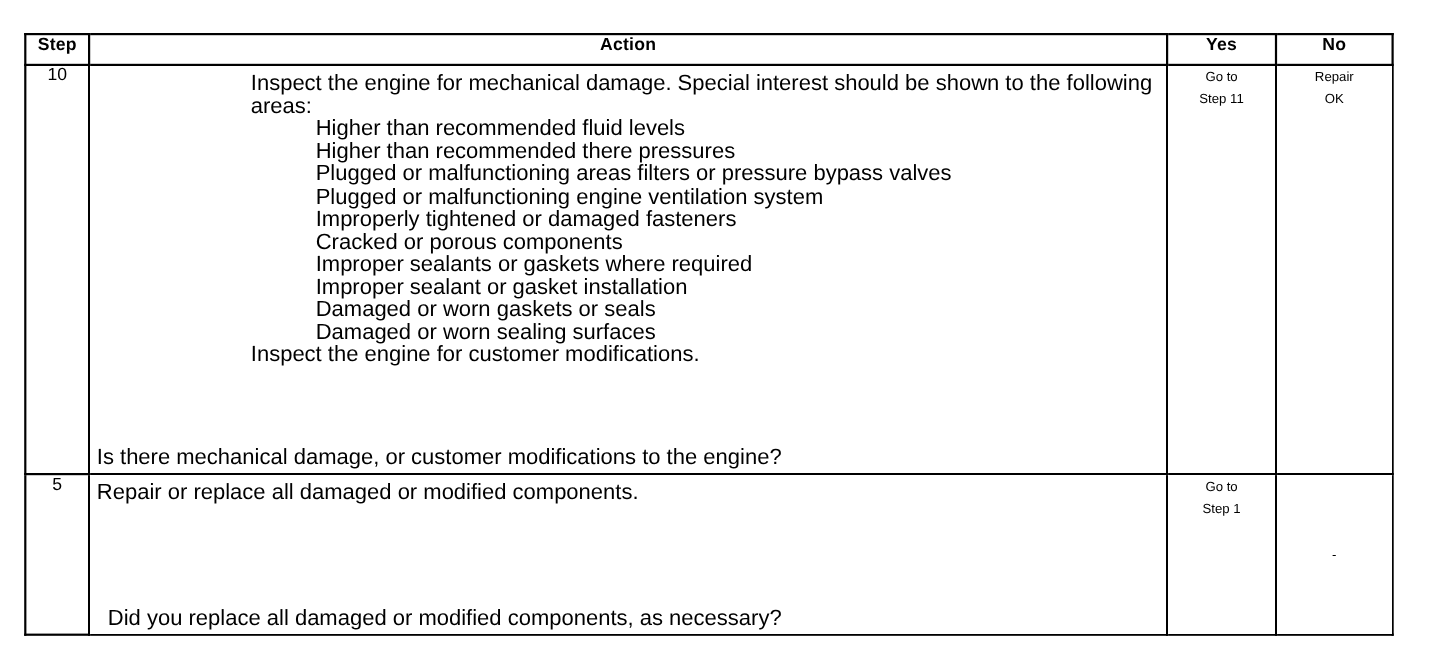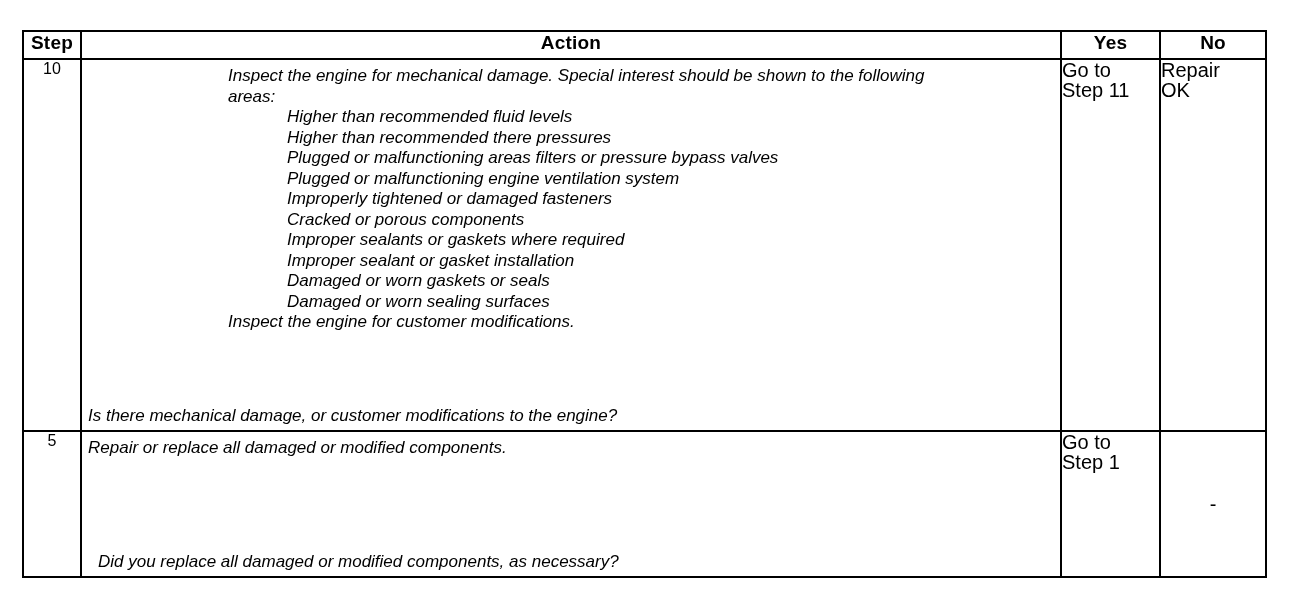--- a/index.html
+++ b/index.html
@@ -44,21 +44,21 @@
   col.c-step   { width: 58px; }
   col.c-action { width: 980px; }
   col.c-yes    { width: 99px; }
   col.c-no     { width: 106px; }
 
   
   thead th {
     height: 26px;
     text-align: center;
     vertical-align: middle;
-    font-size: 19px;
+    font-size: 16px;
     font-weight: bold;
     letter-spacing: 0.2px;
   }
 
   
   td.step-cell {
     text-align: center;
     vertical-align: middle;
     font-size: 16px;
     font-weight: normal;
@@ -73,23 +73,22 @@
 
   .action-inner {
     position: relative;
     padding: 6px 6px 4px 6px;
     font-size: 16px;
     line-height: 20.5px;
   }
 
   .line {
     white-space: nowrap;
-    font-size: 17px;
+    font-size: 20px;
     line-height: 20.5px;
-    font-style: italic;
   }
 
   .lvl-1 { padding-left: 140px; }   
   .lvl-2 { padding-left: 199px; }   
   .lvl-0 { padding-left: 0px; }
 
   
   .r10-block { height: 360px; }
   .r10-question {
     position: absolute;
@@ -101,21 +100,22 @@
   
   .r11-block { height: 134px; }
   .r11-question {
     position: absolute;
     left: 16px;
     bottom: 4px;
   }
 
   
   td.yn-cell {
-    font-size: 20px;
+    text-align: center;
+    font-size: 12px;
     line-height: 20px;
     position: relative;
     vertical-align: bottom;
   }
   td.yn-cell .yn-inner {
     padding-bottom: 6px;
   }
   td.yn-cell.mid {
     vertical-align: middle;
   }

